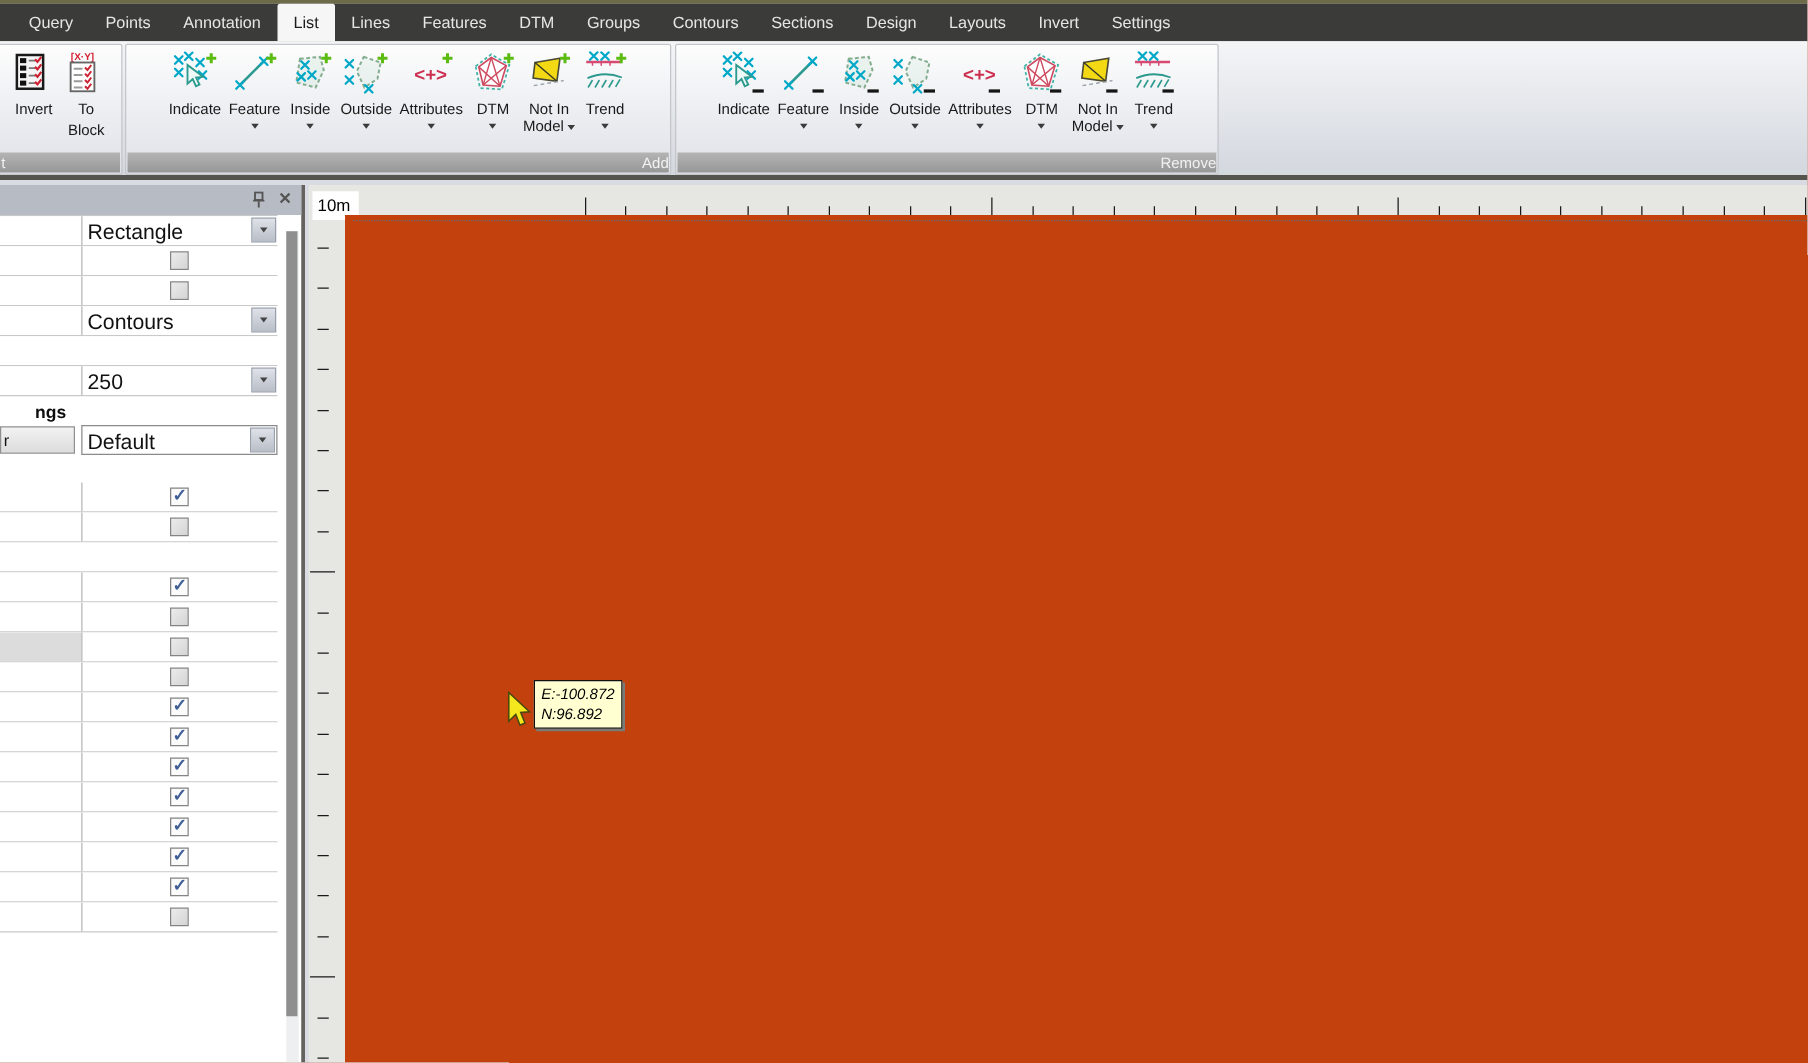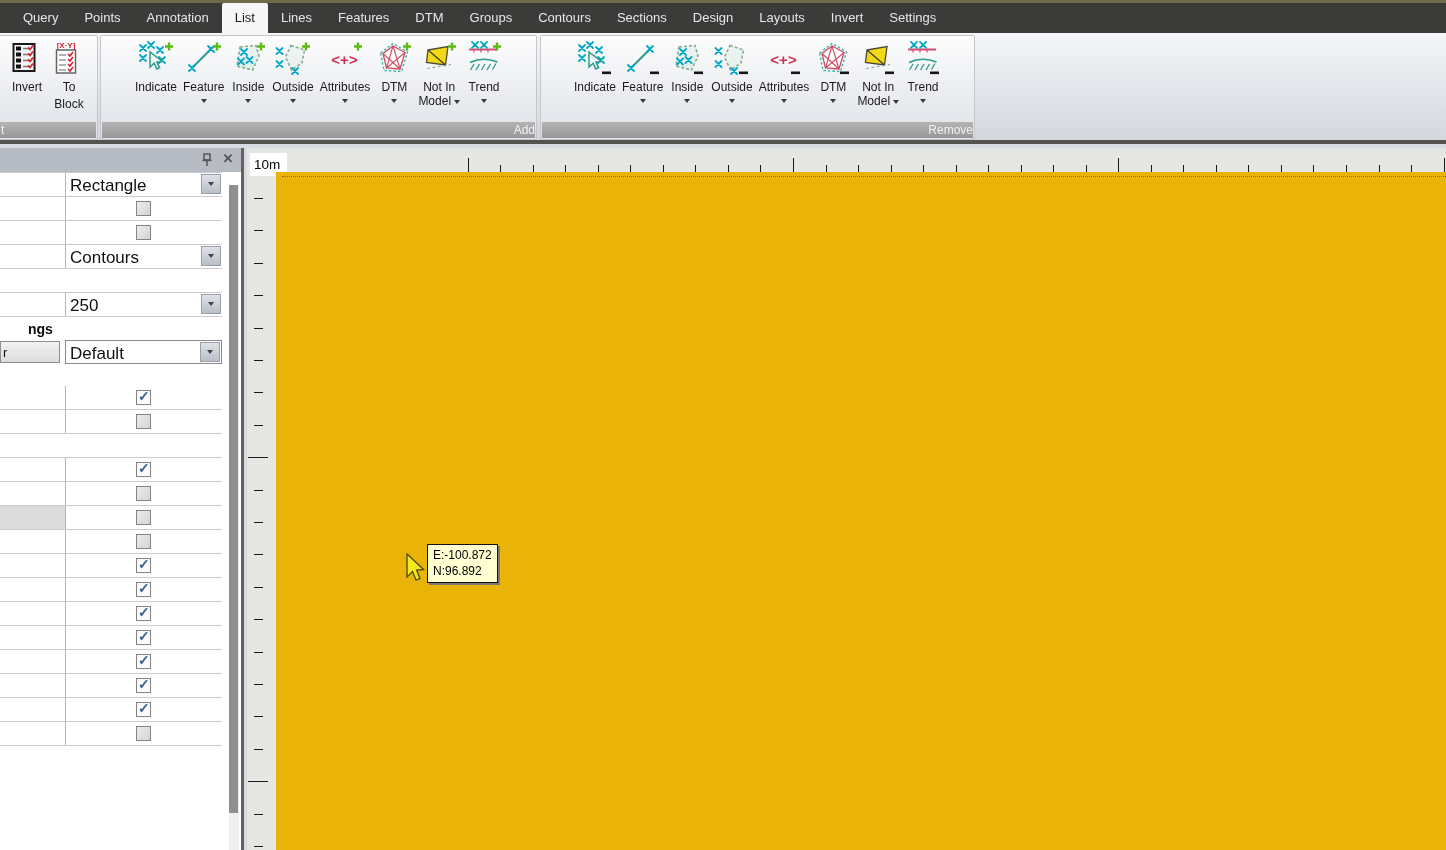--- a/index.html
+++ b/index.html
@@ -86,21 +86,21 @@
   
   #canvas-area { position:absolute; left:247px; top:148px; right:0; bottom:0; background:#e6e6e3; }
   #hruler { position:absolute; top:4px; left:0; right:0; height:28px; }
   #tenm { position:absolute; left:3px; top:1px; width:37px; height:23px; background:#fff;
     font-size:13.5px; line-height:23px; padding-left:4px; color:#000; }
   .htick { position:absolute; width:1px; background:#1a1a1a; }
   .htick.s { top:13px; height:9px; } .htick.l { top:6px; height:16px; }
   #vruler { position:absolute; left:0; top:24px; width:29px; bottom:0; }
   .vtick { position:absolute; height:1px; background:#1a1a1a; }
   .vtick.s { left:7px; width:9px; } .vtick.l { left:1px; width:20px; }
-  #blackcanvas { position:absolute; left:29px; top:24px; right:0; bottom:0; background:#eab308; }
+  #blackcanvas { position:absolute; left:29px; top:24px; right:0; bottom:0; background:#c2410c;font-style:italic; }
   #dotline { position:absolute; left:6px; right:0; top:4px; border-top:1px dotted #6a6a6a; }
   #tooltip { position:absolute; left:151px; top:372px; background:#ffffd2;
     border:1px solid #111; box-shadow:2px 2px 0 #7a7a7a; font-size:12px;
     line-height:16px; padding:2px 5px 3px; color:#000; white-space:nowrap; }
   #cursor { position:absolute; left:128px; top:381px; }
 </style>
 </head>
 <body>
 
 <div id="app">

